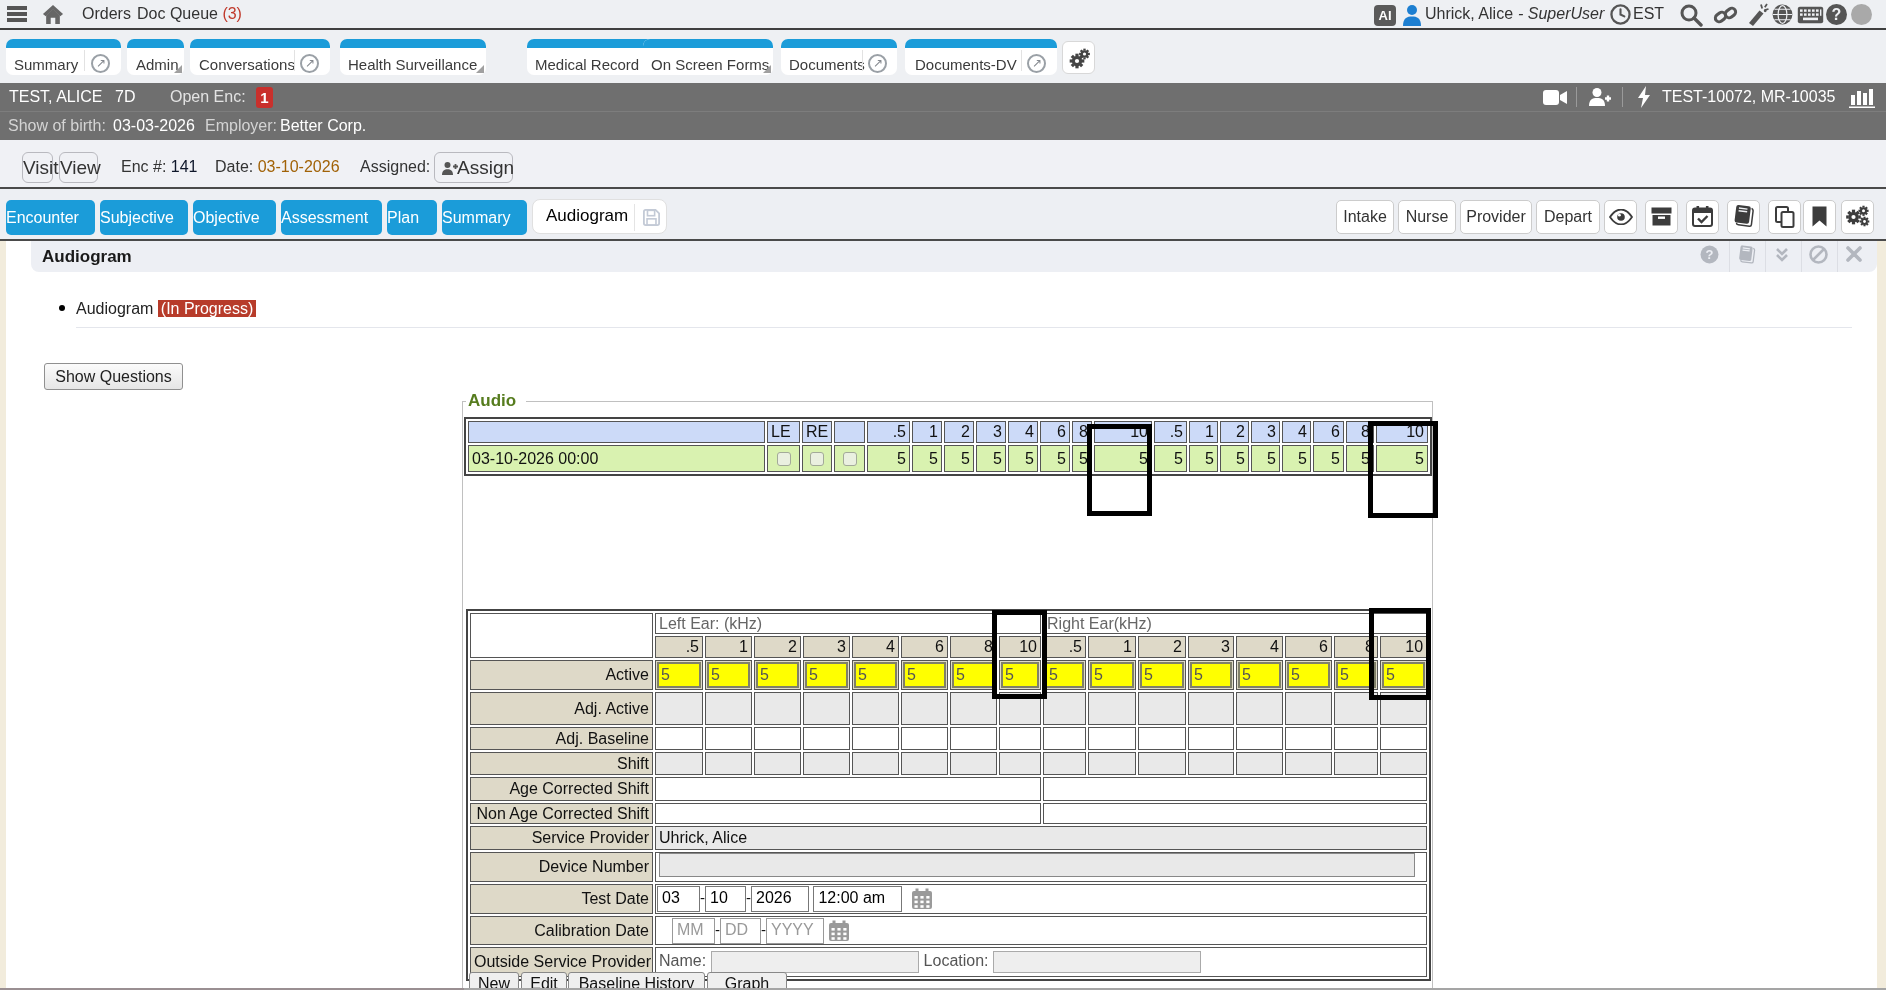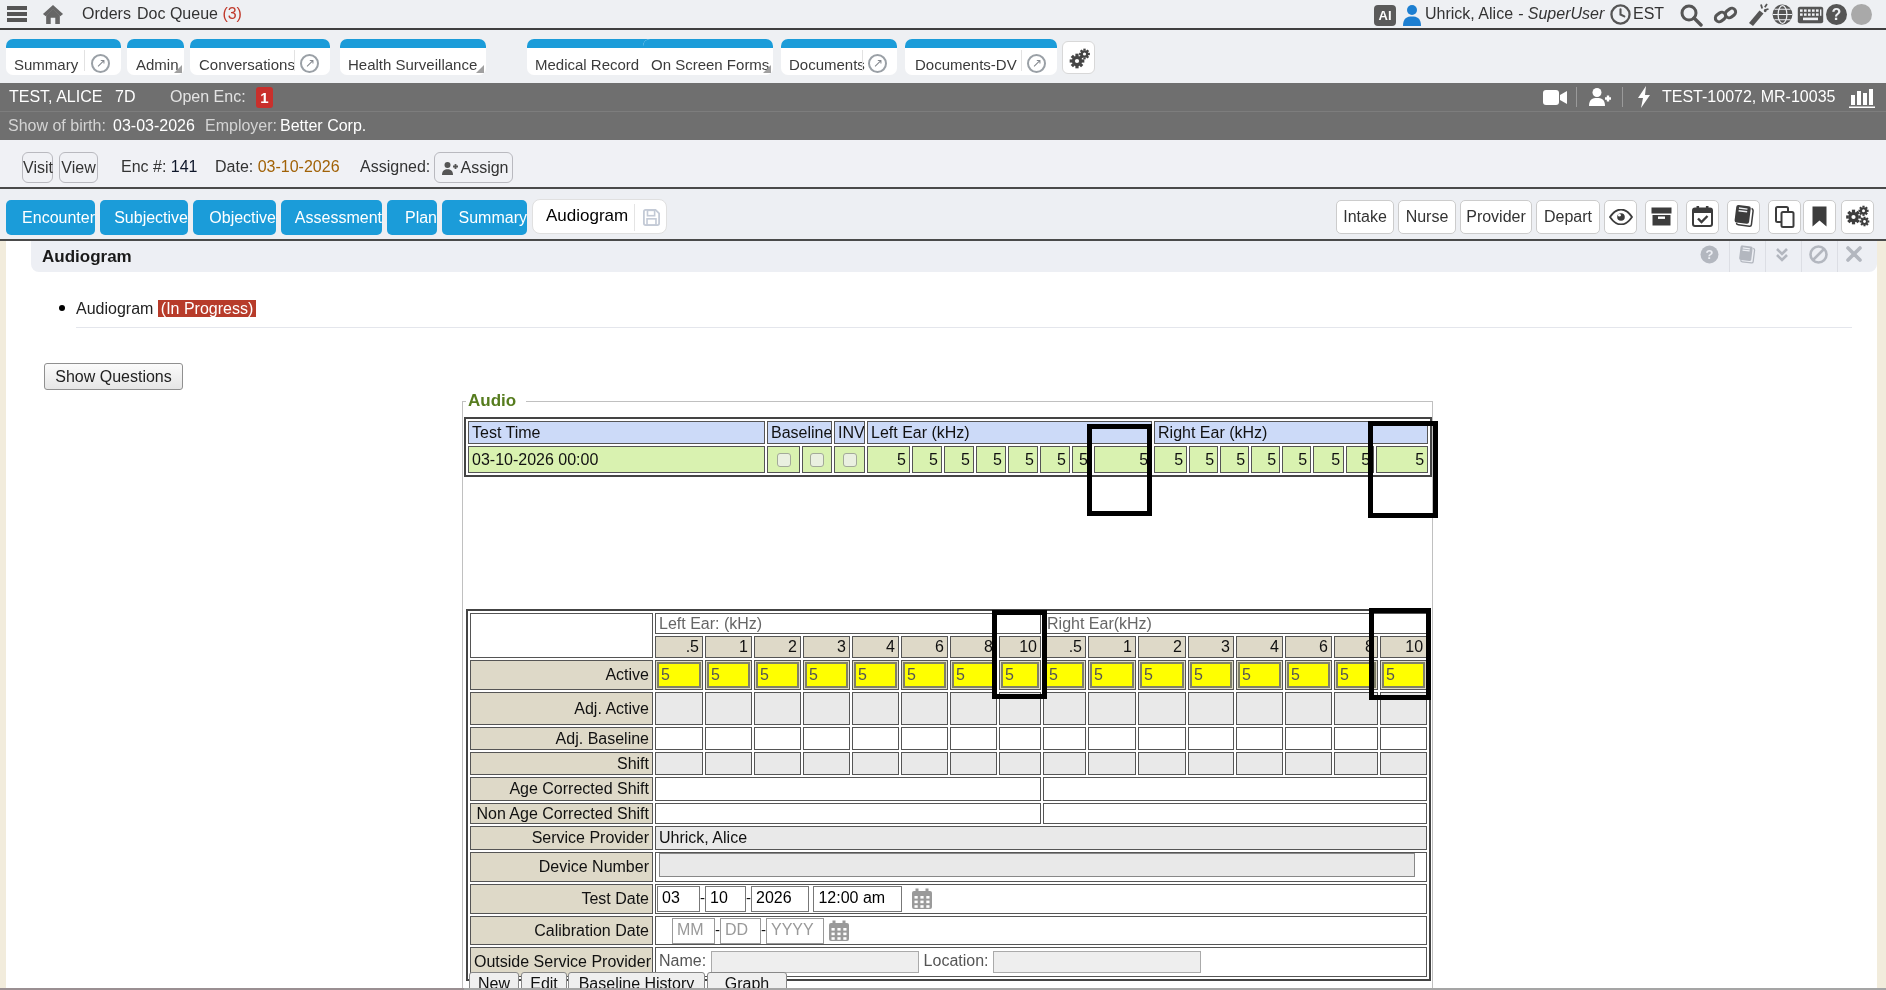--- a/index.html
+++ b/index.html
@@ -17,25 +17,25 @@
 #pbar1{position:absolute;left:0;top:83px;width:1886px;height:28px;background:#6f6f6f;color:#fff}
 #pbar2{position:absolute;left:0;top:111px;width:1886px;height:29px;background:#6f6f6f;color:#fff;border-top:1px solid #7d7d7d}
 #visitrow{position:absolute;left:0;top:140px;width:1886px;height:47px;background:#f0f1f5}
 #encline{position:absolute;left:0;top:187px;width:1886px;height:2px;background:#4a4a4a}
 #encrow{position:absolute;left:0;top:189px;width:1886px;height:50px;background:#edeff3}
 #encline2{position:absolute;left:0;top:239px;width:1886px;height:2px;background:#4a4a4a}
 #content{position:absolute;left:0;top:241px;width:1886px;height:749px;background:#fff}
 .creamL{position:absolute;left:0;top:241px;width:6px;height:747px;background:#f2ecdc}
 .creamR{position:absolute;left:1877px;top:241px;width:9px;height:747px;background:#f2ecdc}
 .encbtn{position:absolute;top:11px;height:35px;background:#1b9cd9;color:#fff;border-radius:5px;
- font-size:16px;text-align:right;line-height:35px}
+ font-size:16px;text-align:left;line-height:35px}
 .wbtn{position:absolute;top:11px;height:34px;background:#fff;border:1px solid #ccc;border-radius:5px;
  font-size:16px;color:#333;text-align:center;line-height:32px}
 .vbtn{position:absolute;top:12px;height:31px;background:#f0f1f5;border:1px solid #b9b9bf;border-radius:6px;
- font-size:16px;color:#333;text-align:center;line-height:29px}
+ font-size:19px;color:#333;text-align:center;line-height:29px}
 #panelhdr{position:absolute;left:31px;top:241px;width:1846px;height:31px;background:#edeff4;border-radius:0 0 8px 8px}
 .phico{position:absolute;top:5px;font-size:15px;color:#b3b7bf;font-weight:bold}
 .phsep{position:absolute;top:0;height:31px;width:1px;background:#dcdee4}
 table{border-collapse:separate;border-spacing:2px;background:#fff;table-layout:fixed}
 td{border:1px solid #555;font-size:16px;color:#111;padding:0 3px;overflow:hidden;white-space:nowrap}
 .blue{background:#ccdaf8}
 .green{background:#d9f2b0}
 .beige{background:#ded9c8}
 .gray{background:#e9e9e9}
 .num{text-align:right}
@@ -398,26 +398,41 @@
       <col style="width:33px">
       <col style="width:29px">
       <col style="width:29px">
       <col style="width:29px">
       <col style="width:29px">
       <col style="width:31px">
       <col style="width:28px">
       <col style="width:52px">
     </colgroup>
 <tbody>
-      <tr style="height:23px">
-<td class="blue">Test Time</td>
-<td class="blue" colspan="2">Baseline</td>
-<td class="blue">INV</td>
-<td class="blue" colspan="8">Left Ear (kHz)</td>
-<td class="blue" colspan="8">Right Ear (kHz)</td>
+      <tr style="height:22px">
+<td class="blue"></td>
+<td class="blue">LE</td>
+<td class="blue">RE</td>
+<td class="blue"></td>
+<td class="blue num">.5</td>
+<td class="blue num">1</td>
+<td class="blue num">2</td>
+<td class="blue num">3</td>
+<td class="blue num">4</td>
+<td class="blue num">6</td>
+<td class="blue num">8</td>
+<td class="blue num">10</td>
+<td class="blue num">.5</td>
+<td class="blue num">1</td>
+<td class="blue num">2</td>
+<td class="blue num">3</td>
+<td class="blue num">4</td>
+<td class="blue num">6</td>
+<td class="blue num">8</td>
+<td class="blue num">10</td>
 </tr>
       <tr style="height:27px">
 <td class="green">03-10-2026 00:00</td>
 <td class="green" style="text-align:center"><span class="cb"></span></td>
 <td class="green" style="text-align:center"><span class="cb"></span></td>
 <td class="green" style="text-align:center"><span class="cb"></span></td>
 <td class="green num">5</td>
 <td class="green num">5</td>
 <td class="green num">5</td>
 <td class="green num">5</td>

